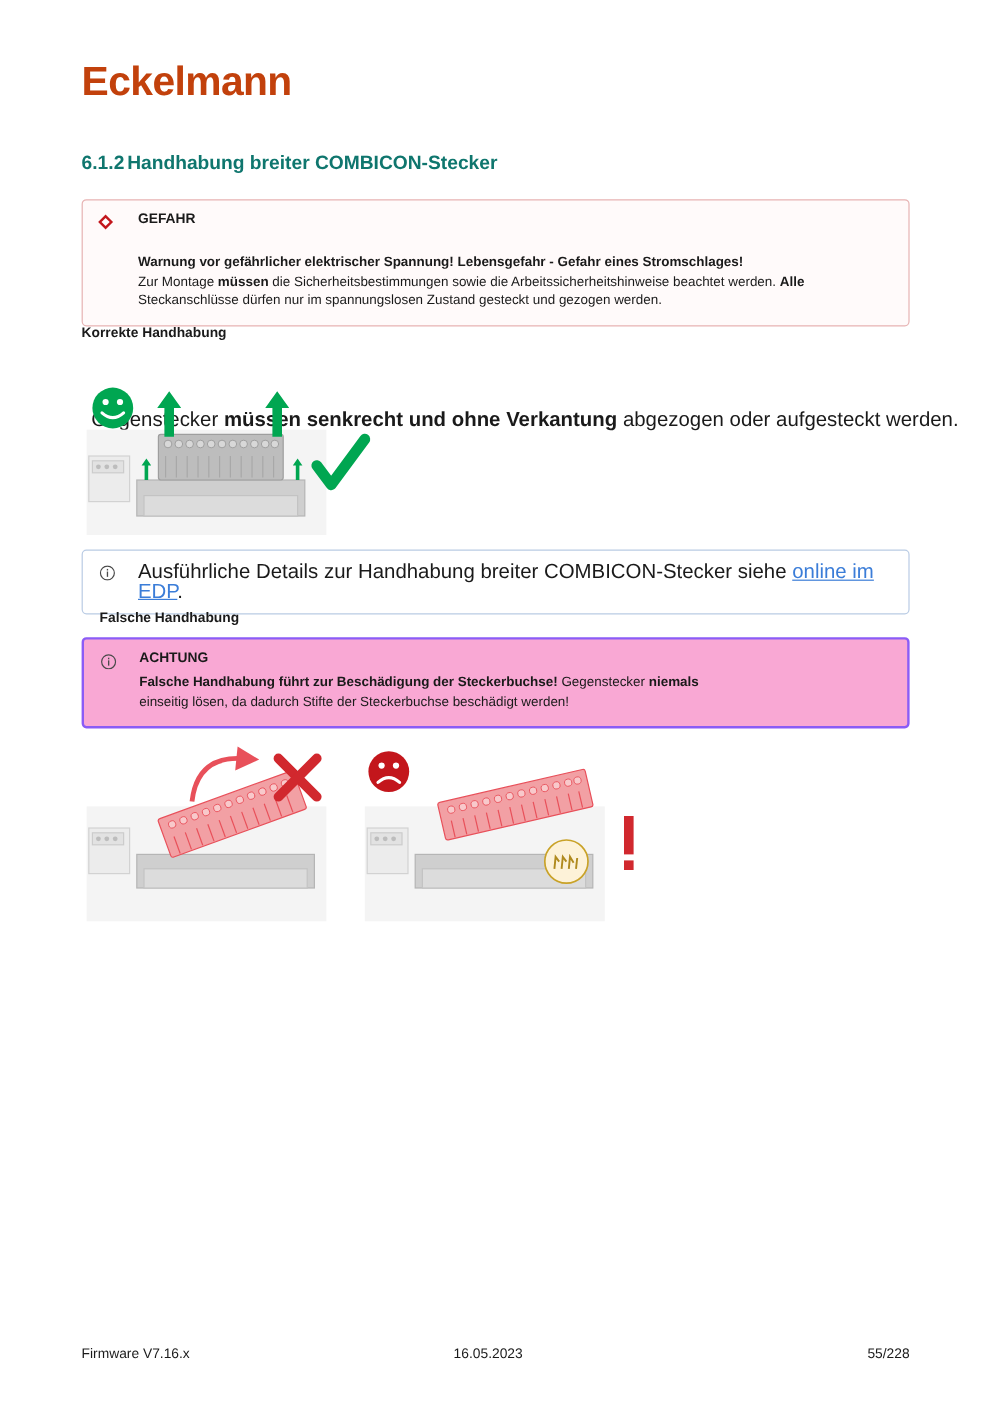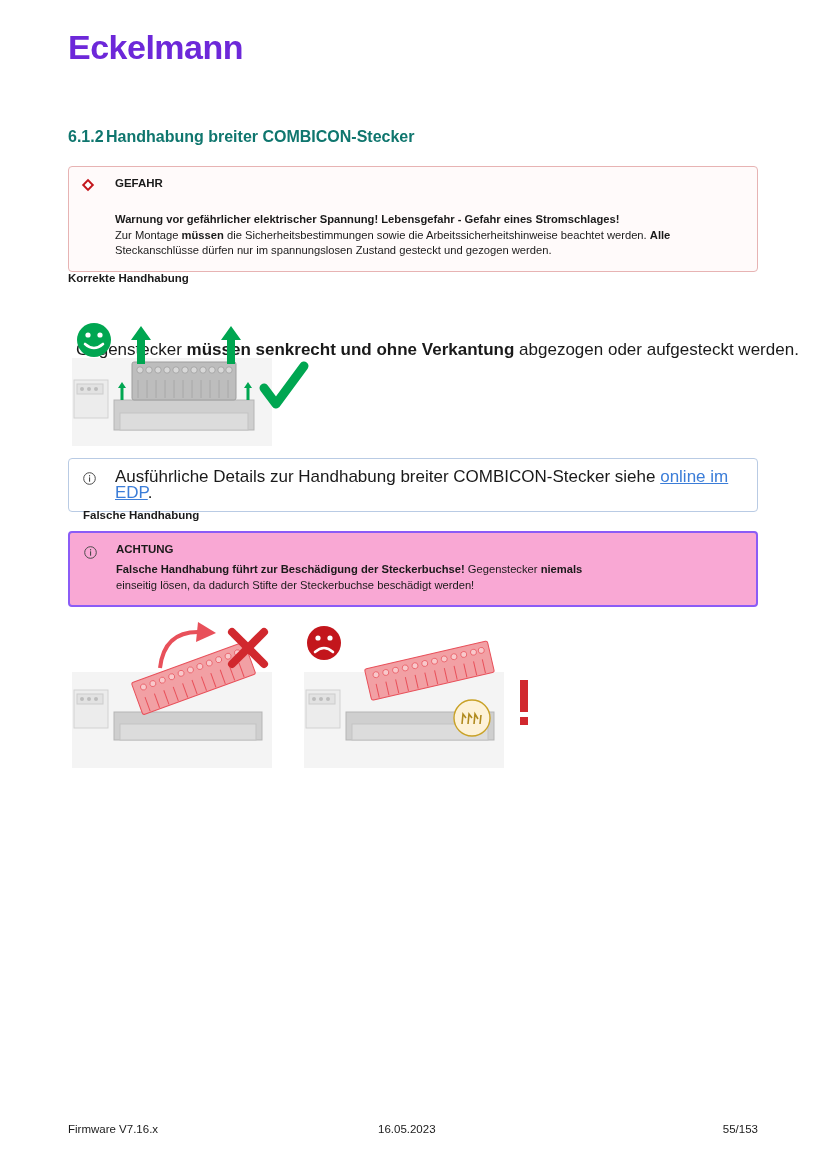--- a/index.html
+++ b/index.html
@@ -19,25 +19,25 @@
     position: relative;
     width: 827px;
     height: 1169px;
     box-sizing: border-box;
   }
 
   
   .logo {
     position: absolute;
     left: 68px;
-    top: 28px;
+    top: 49px;
     font-size: 34px;
     font-weight: bold;
     letter-spacing: -0.5px;
-    color: #6d28d9;
+    color: #c2410c;
     font-family: "Liberation Sans", sans-serif;
   }
 
   
   .section-heading {
     position: absolute;
     left: 68px;
     top: 128px;
     font-size: 16px;
     font-weight: bold;
@@ -415,16 +415,16 @@
       <g fill="#d1282e">
         <rect x="448" y="60" width="8" height="32"></rect>
         <rect x="448" y="97" width="8" height="8"></rect>
       </g>
     </svg>
   </div>
 
   <div class="footer">
     <span class="footer-left">Firmware V7.16.x</span>
     <span class="footer-mid">16.05.2023</span>
-    <span class="footer-right">55/153</span>
+    <span class="footer-right">55/228</span>
   </div>
 
 </div>
 
 </body></html>

